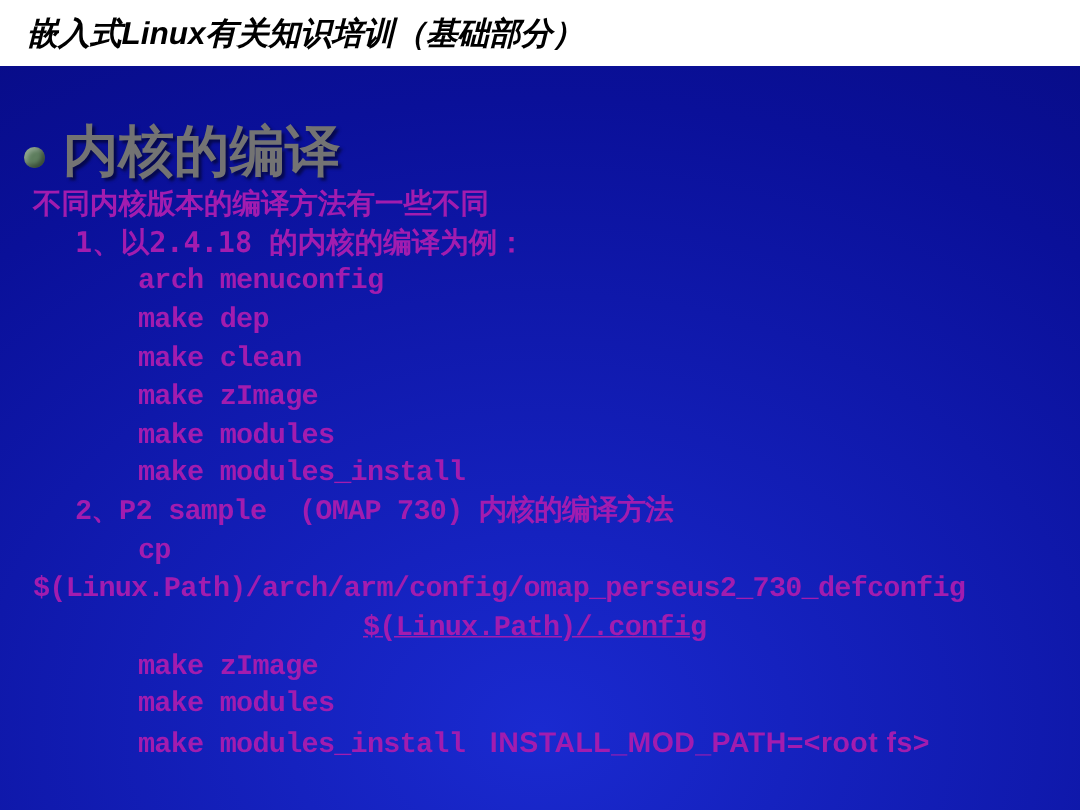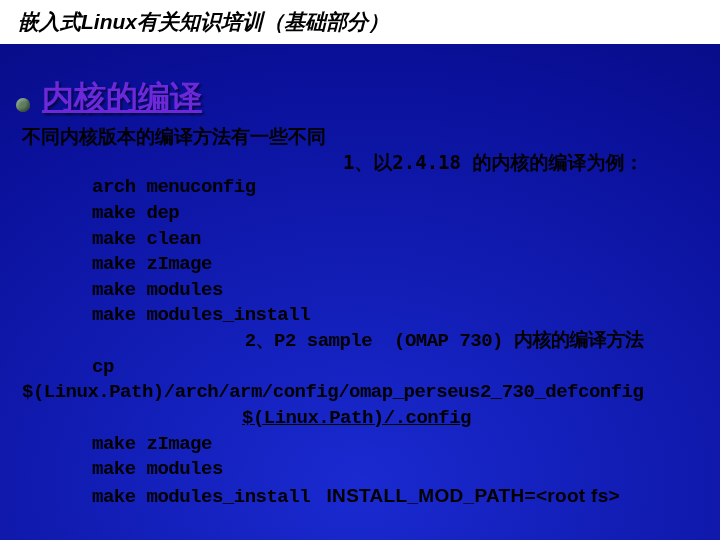--- a/index.html
+++ b/index.html
@@ -28,37 +28,36 @@
       width: 14px;
       height: 14px;
       background: #5e7e5e;
       border-radius: 50%;
       box-shadow: inset -2px -2px 3px rgba(0,0,0,0.4), inset 2px 2px 3px rgba(255,255,255,0.3);
     }
     .title {
       position: absolute;
       left: 42px;
       top: 76px;
-      color: #6d28d9;
-      font-size: 32px;
+      color: #737373;
+      font-size: 37px;
       font-family: "SimSun", "宋体", serif;
       text-shadow: 2px 2px 2px rgba(0,0,0,0.5);
-      text-decoration: underline;
     }
     .body {
       position: absolute;
       left: 22px;
       top: 124px;
-      color: #000000;
+      color: #a21caf;
       font-size: 19px;
       line-height: 1.35;
       font-family: "SimHei", "Microsoft YaHei", monospace;
     }
     .body div { white-space: pre; }
-    .ind1 { padding-left: 28px; text-align: right; }
+    .ind1 { padding-left: 28px; }
     .ind2 { padding-left: 70px; }
     .ind3 { padding-left: 220px; text-decoration: underline; }
     .mono { font-family: "Courier New", monospace; letter-spacing: -0.5px; }
     .tail {
       font-family: Arial, sans-serif;
       font-weight: bold;
       font-size: 19px;
       letter-spacing: 0.3px;
     }
   </style>

